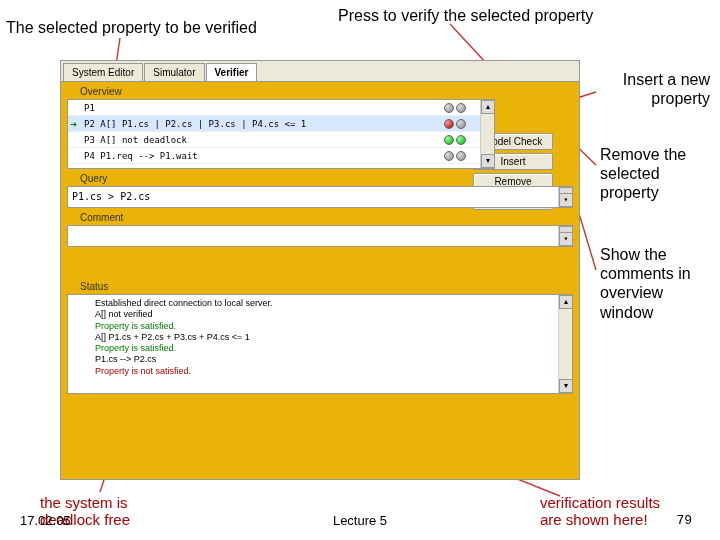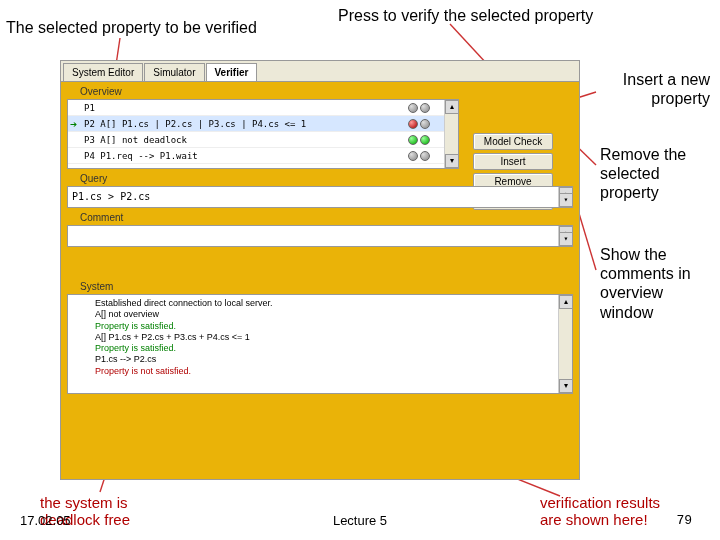--- a/index.html
+++ b/index.html
@@ -88,21 +88,21 @@
   </div>
 
   <div class="btn-col">
     <div class="winbtn">Model Check</div>
     <div class="winbtn">Insert</div>
     <div class="winbtn">Remove</div>
     <div class="winbtn">Comments</div>
   </div>
 
   <div class="section-label">Overview</div>
-  <div class="overview-panel" style="height:70px; width:392px;">
+  <div class="overview-panel" style="height:70px; width:428px;">
     <div class="prop-row">
       <span class="prop-arrow"></span>
       <span class="prop-text">P1</span>
     </div>
     <div class="prop-row selected">
       <span class="prop-arrow">➔</span>
       <span class="prop-text">P2 A[] P1.cs | P2.cs | P3.cs | P4.cs &lt;= 1</span>
     </div>
     <div class="prop-row">
       <span class="prop-arrow"></span>
@@ -149,24 +149,24 @@
   <div class="comment-box">
     <span></span>
     <div class="vtrack">
       <div class="scrollbtn up">▴</div>
       <div class="scrollbtn down">▾</div>
     </div>
   </div>
 
   <div style="height:30px"></div>
 
-  <div class="section-label">System</div>
+  <div class="section-label">Status</div>
   <div class="status-box">
     <div class="status-line">Established direct connection to local server.</div>
-    <div class="status-line">A[] not overview</div>
+    <div class="status-line">A[] not verified</div>
     <div class="status-line green-text">Property is satisfied.</div>
     <div class="status-line">A[] P1.cs + P2.cs + P3.cs + P4.cs &lt;= 1</div>
     <div class="status-line green-text">Property is satisfied.</div>
     <div class="status-line">P1.cs --&gt; P2.cs</div>
     <div class="status-line red-text">Property is not satisfied.</div>
     <div class="vtrack">
       <div class="scrollbtn up">▴</div>
       <div class="scrollbtn down">▾</div>
     </div>
   </div>

